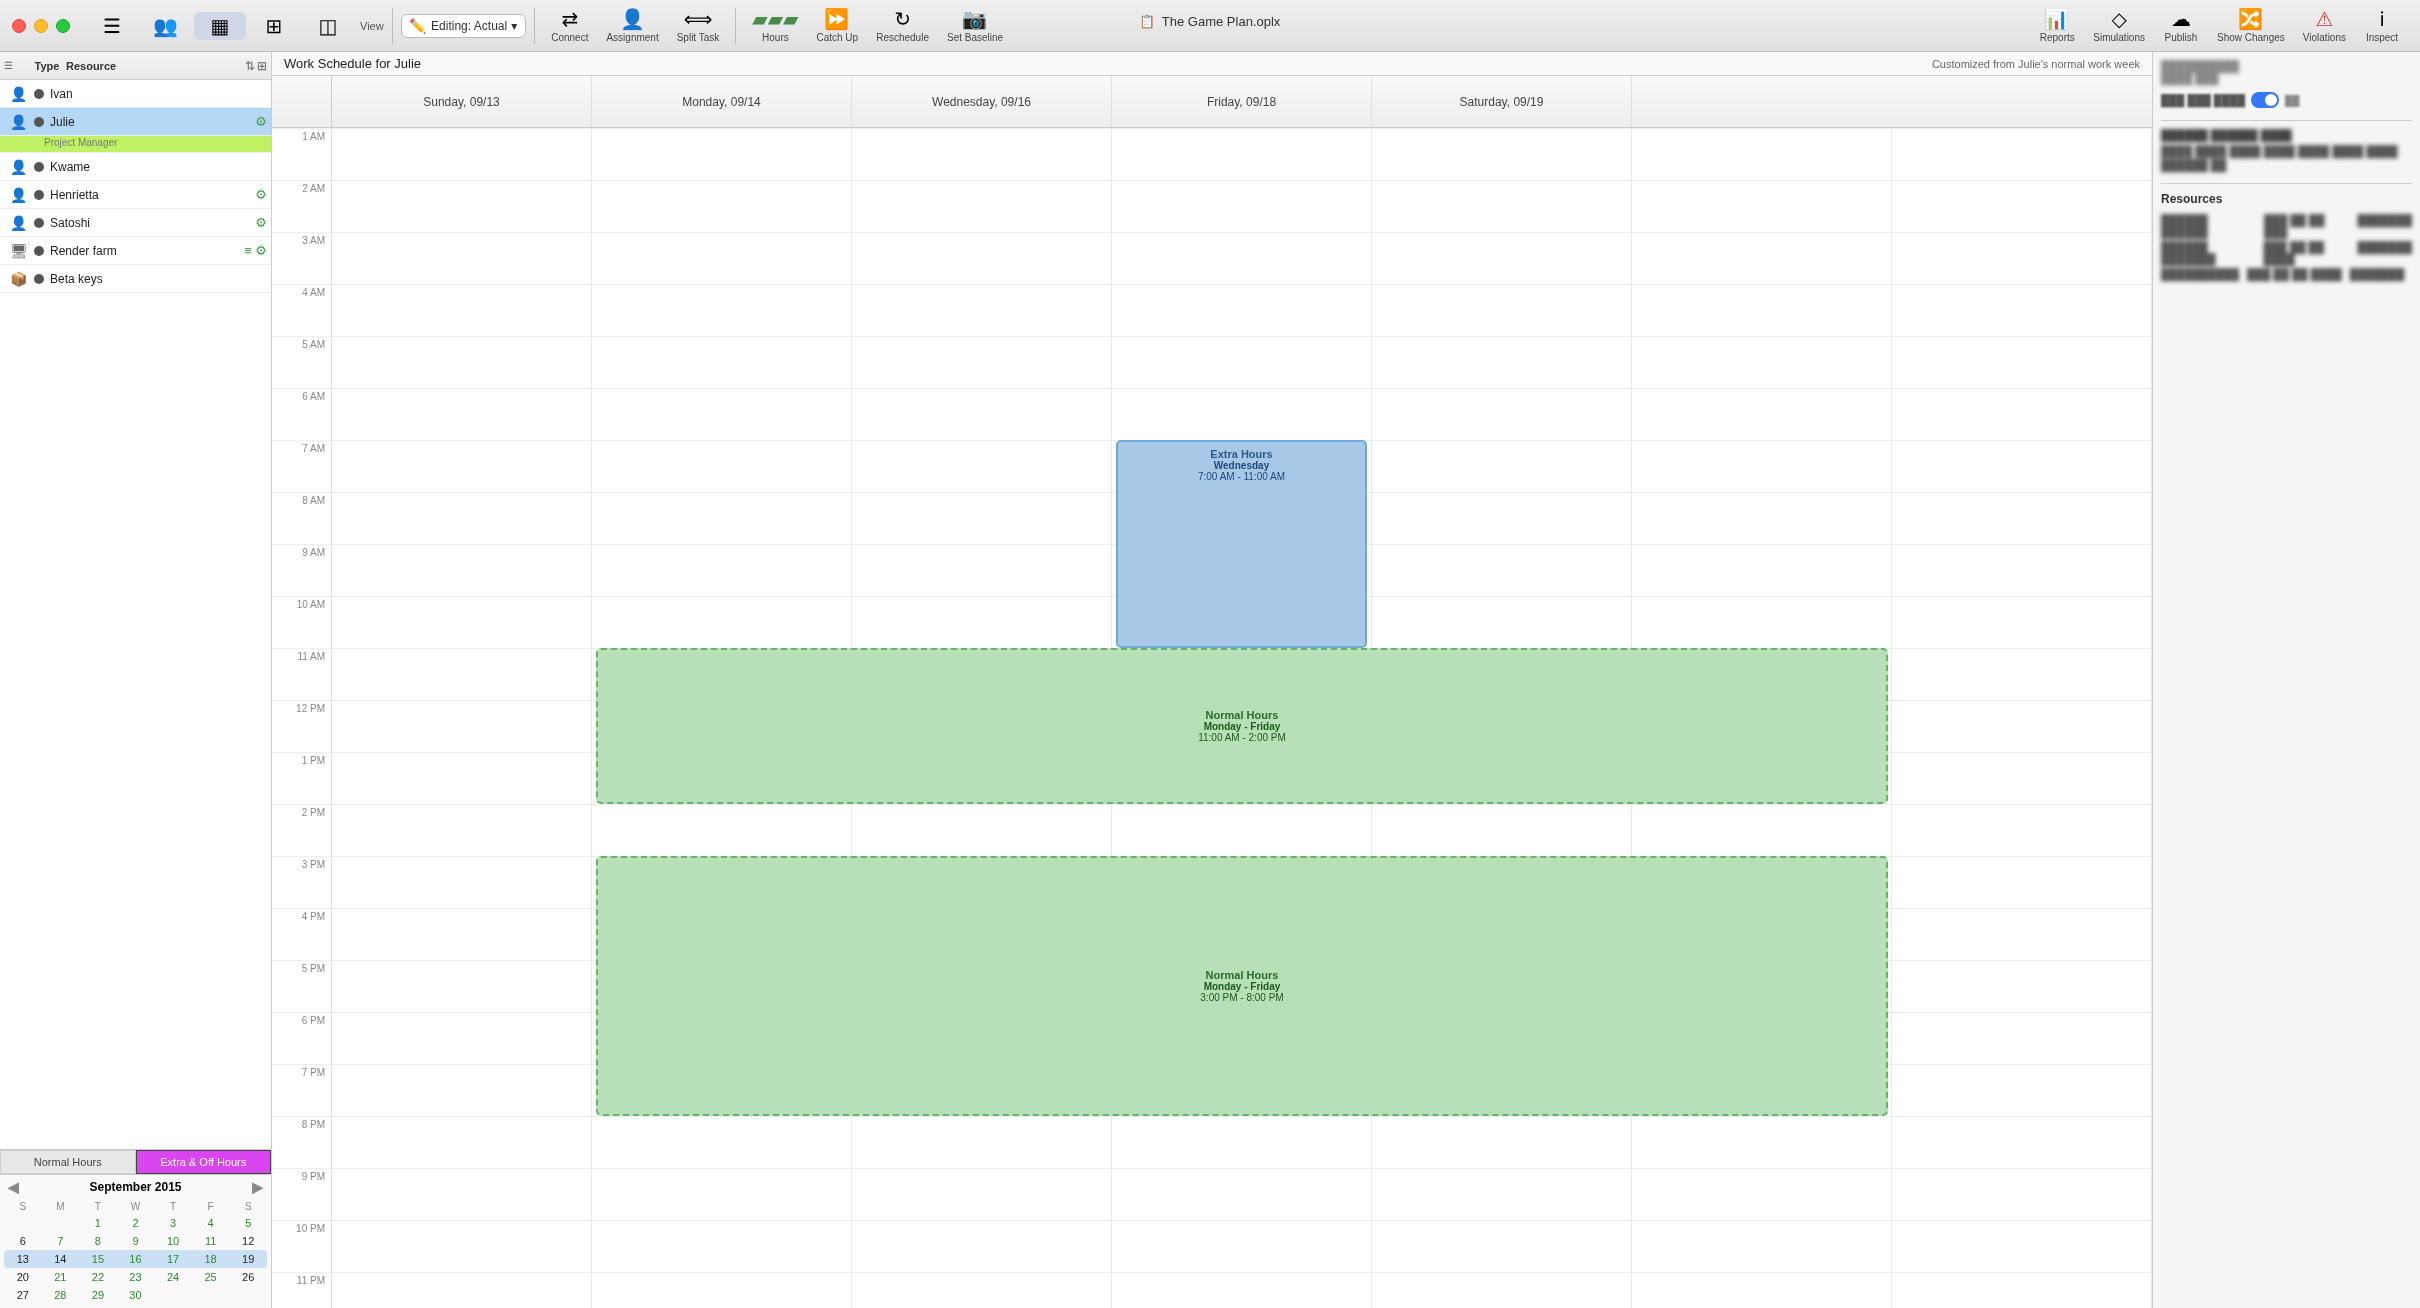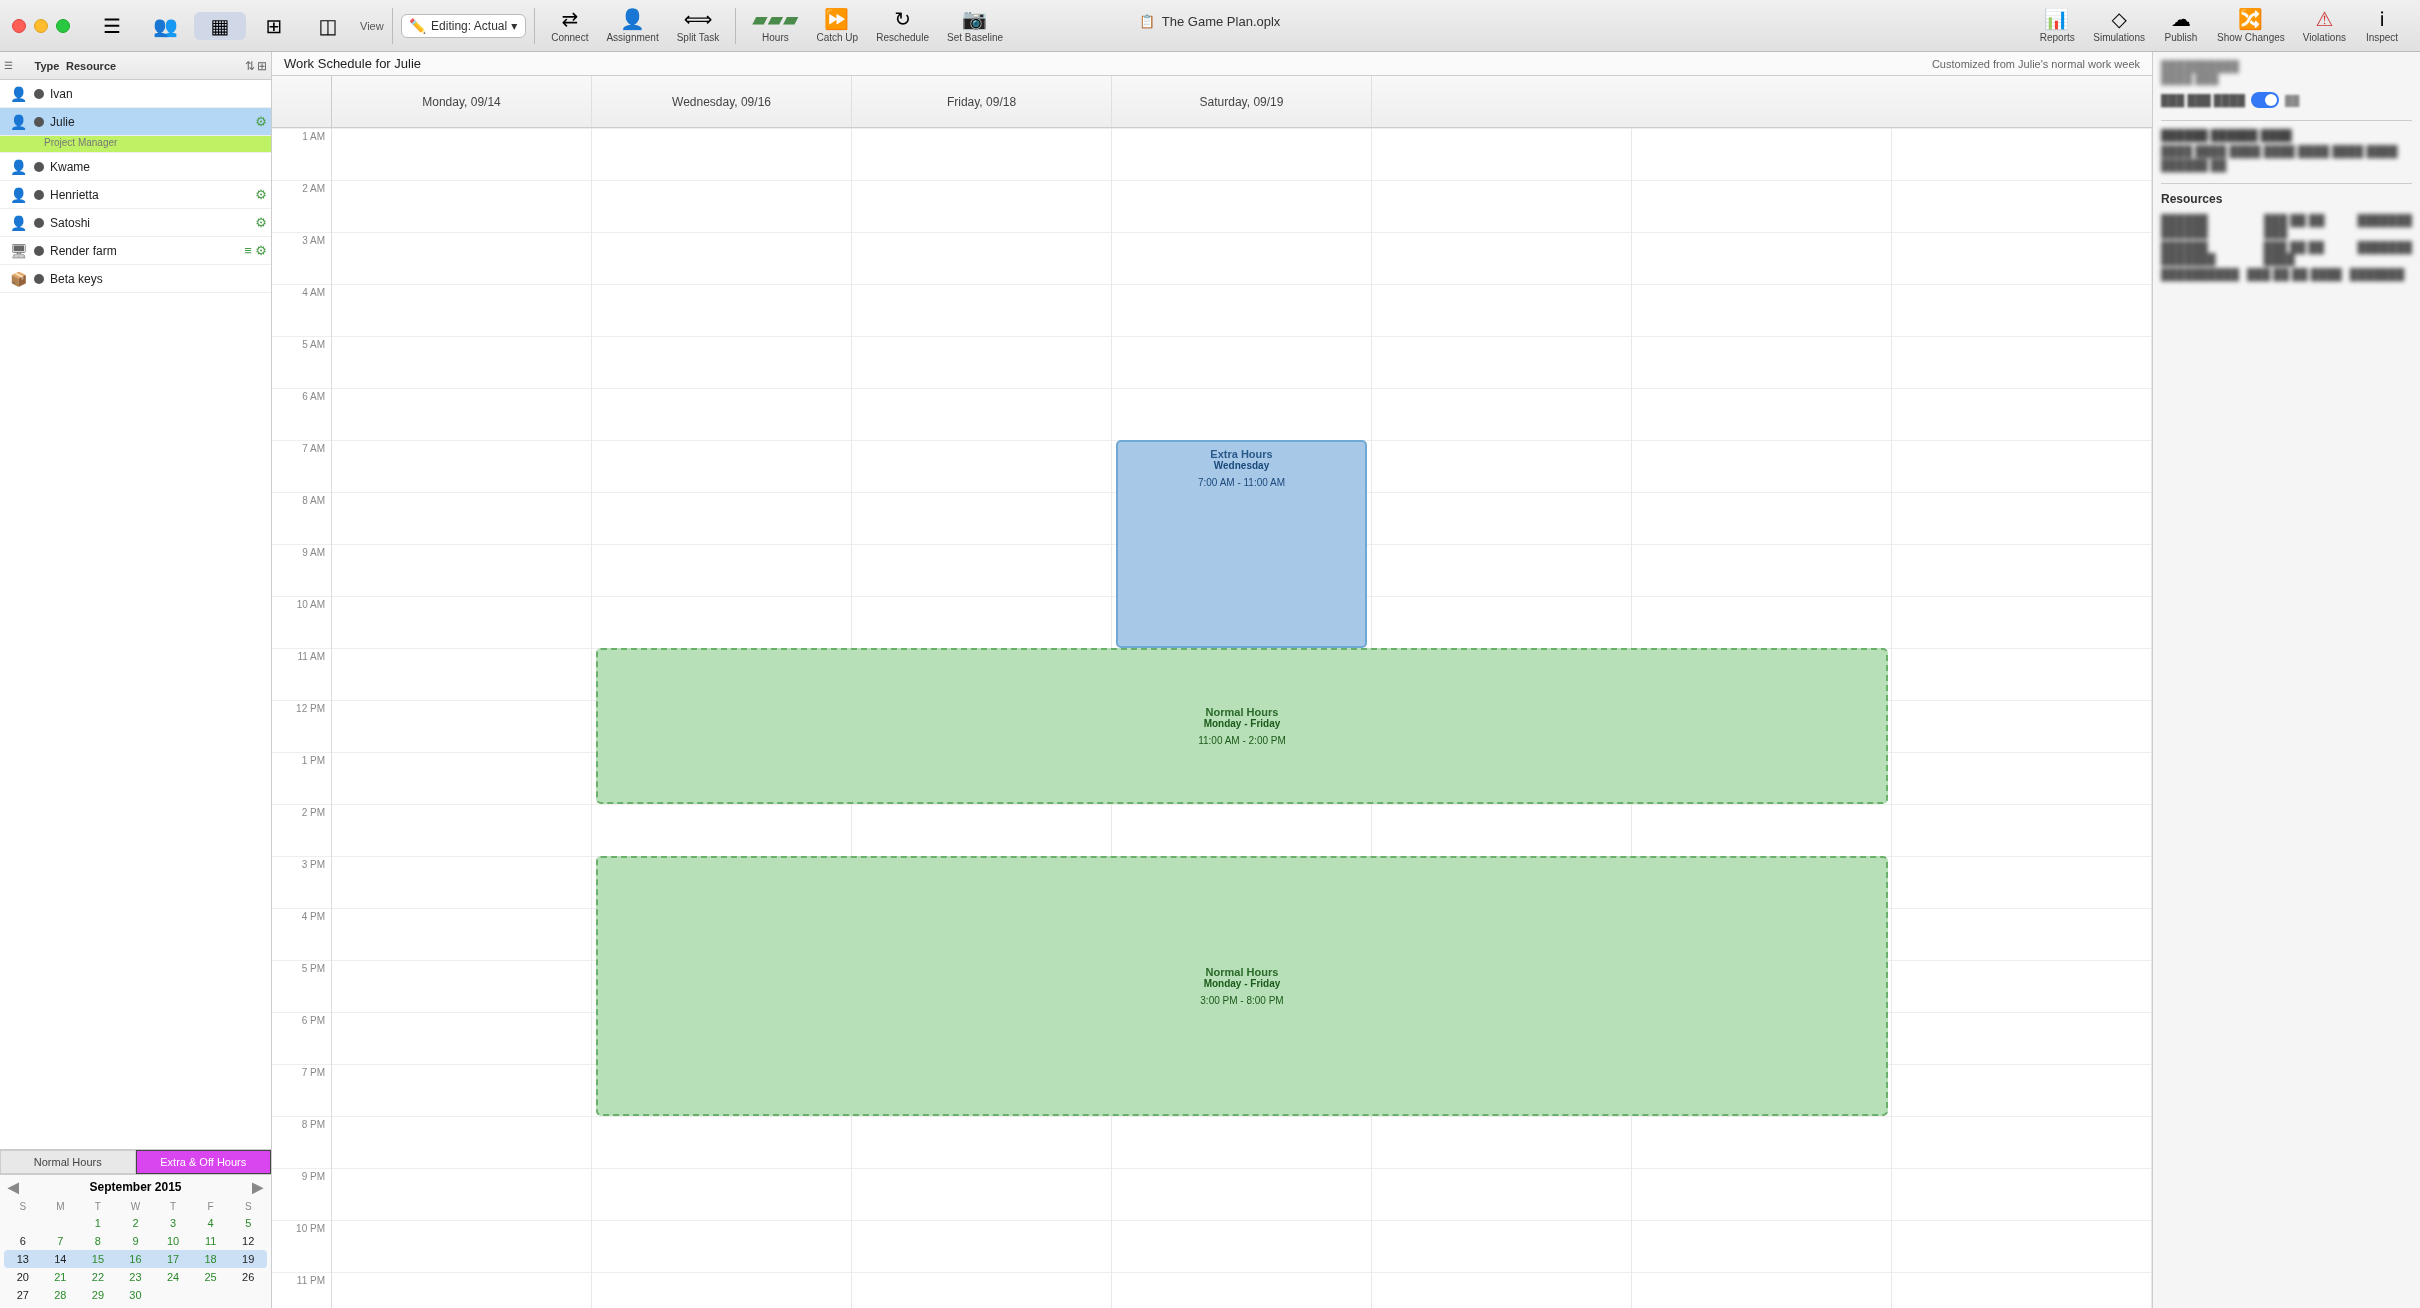--- a/index.html
+++ b/index.html
@@ -209,21 +209,21 @@
       position: absolute;
       left: 4px;
       right: 4px;
       border-radius: 5px;
       padding: 6px 8px;
       text-align: center;
       z-index: 10;
     }
     .event-block .ev-title { font-size: 11px; font-weight: 600; }
     .event-block .ev-subtitle { font-size: 10px; font-weight: 700; }
-    .event-block .ev-time { font-size: 10px; margin-top: 6px; }
+    .event-block .ev-time { font-size: 10px; }
 
     .event-blue {
       background: #a8c8e8;
       border: 2px solid #6fa8d4;
     }
     .event-blue .ev-title { color: #2a5a8a; }
     .event-blue .ev-subtitle { color: #1a4a7a; }
     .event-blue .ev-time { color: #1a4a7a; }
 
     .event-green {
@@ -515,20 +515,21 @@
   <div class="schedule-area">
 
     <div class="schedule-top-bar">
       <span class="sched-top-title">Work Schedule for Julie</span>
       <span class="sched-top-note">Customized from Julie's normal work week</span>
     </div>
 
     <div class="schedule-header-row">
       <div class="sched-title-cell"></div>
       <div class="sched-day-cols">
+        <div class="sched-day-col-hdr">Sunday, 09/13</div>
         <div class="sched-day-col-hdr">Monday, 09/14</div>
         <div class="sched-day-col-hdr">Wednesday, 09/16</div>
         <div class="sched-day-col-hdr">Friday, 09/18</div>
         <div class="sched-day-col-hdr">Saturday, 09/19</div>
       </div>
     </div>
 
     <div class="schedule-body">
 
       <div class="time-col">

